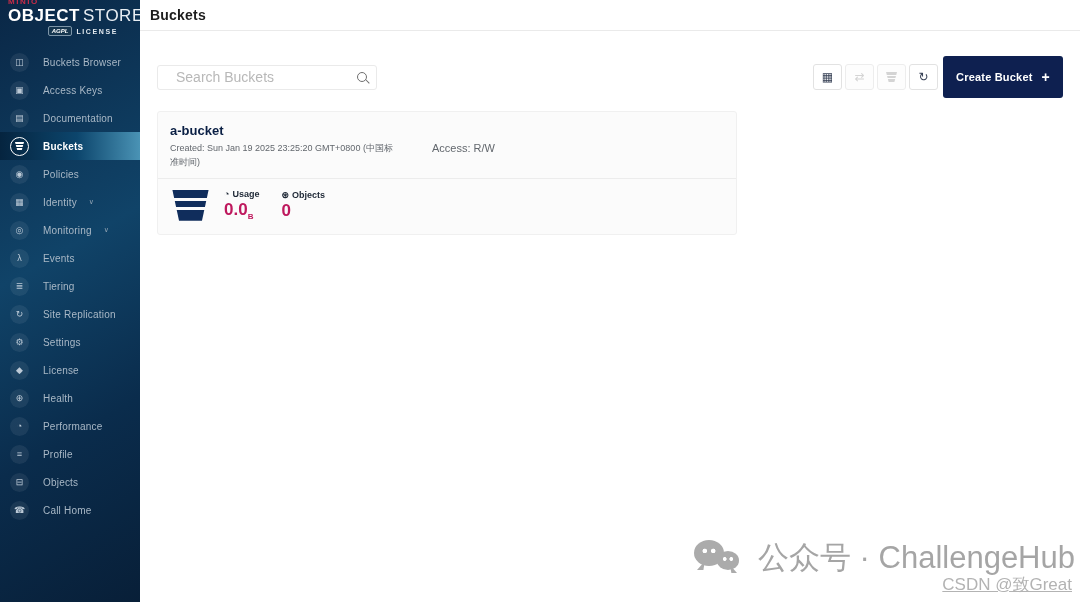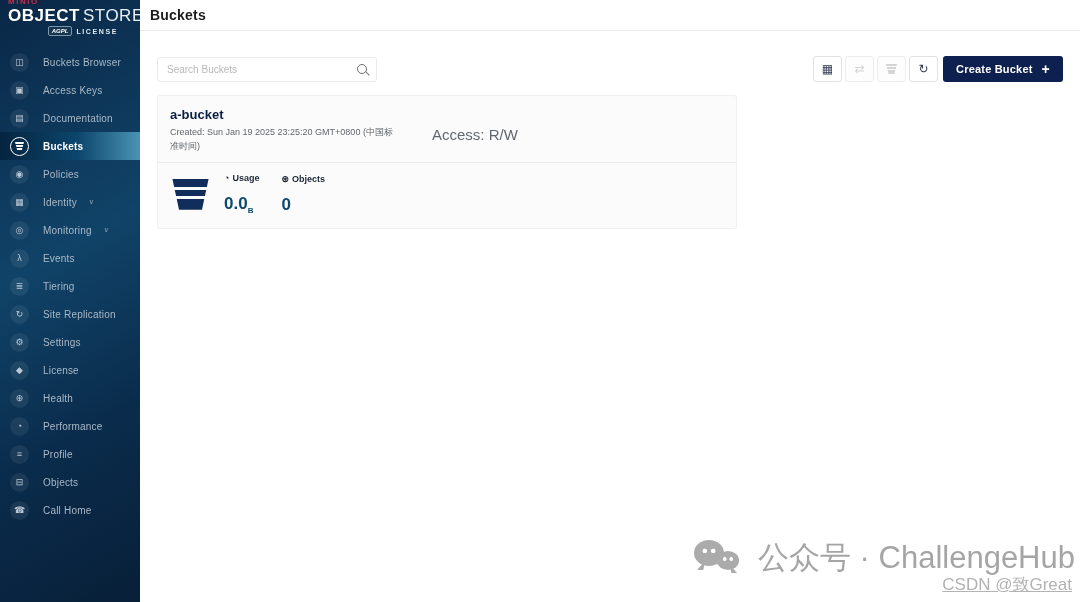--- a/index.html
+++ b/index.html
@@ -45,63 +45,63 @@
   
   .main { position:absolute; left:140px; top:0; right:0; height:602px; background:#fff; }
   .page-header { height:30px; border-bottom:1px solid #eaeaea; display:flex; align-items:center; padding-left:10px; }
   .page-title { font-size:14px; font-weight:bold; color:#1c1c1c; letter-spacing:0.2px; }
 
   .content { padding:25px 17px 0; }
   .toolbar { display:flex; align-items:center; }
   .search-box { position:relative; width:220px; }
   .search-input {
     width:100%; height:25px; border:1px solid #eaeaea; border-radius:3px;
-    padding:0 26px 0 9px; font-size:10px; color:#444; box-sizing:border-box;
+    padding:0 26px 0 18px; font-size:14px; color:#444; box-sizing:border-box;
     outline:none; background:#fff; font-family:"Liberation Sans", sans-serif;
   }
   .search-input::placeholder { color:#b8b8b8; }
   .search-icon { position:absolute; right:10px; top:7px; width:8px; height:8px; border:1px solid #6f6f6f; border-radius:50%; }
   .search-icon::after { content:""; position:absolute; width:5px; height:1.2px; background:#6f6f6f; transform:rotate(45deg); right:-4px; bottom:-2px; }
   .toolbar-spacer { flex:1; }
   .icon-btn {
     width:29px; height:26px; border:1px solid #e2e2e2; background:#fff; border-radius:3px;
     margin-left:3px; display:flex; align-items:center; justify-content:center;
     font-size:12px; color:#333d52; cursor:pointer; padding:0;
   }
   .icon-btn.disabled { color:#d4d4d4; border-color:#ededed; background:#fdfdfd; cursor:default; }
   .icon-btn .mini-bucket { width:11px; height:10px; }
   .create-btn {
-    margin-left:5px; height:26px; background:#0e2050; color:#ffffff; border:none; border-radius:3px;
+    margin-left:5px; height:42px; background:#0e2050; color:#ffffff; border:none; border-radius:3px;
     font-size:11px; font-weight:bold; padding:0 13px; display:flex; align-items:center; gap:9px;
     cursor:pointer; font-family:"Liberation Sans", sans-serif; letter-spacing:0.2px;
   }
   .create-plus { font-size:14px; font-weight:bold; line-height:14px; }
 
   
   .bucket-card {
     margin-top:13px; width:580px; box-sizing:border-box;
     background:#fbfbfb; border:1px solid #f0f0f0; border-radius:3px;
     padding:11px 12px 13px; cursor:pointer;
   }
   .bucket-name { font-size:13px; font-weight:bold; color:#0a1f44; }
   .bucket-meta { display:flex; margin-top:4px; }
   .bucket-created { font-size:9px; color:#62676d; max-width:230px; line-height:1.5; }
-  .bucket-access { font-size:15px; color:#62676d; margin-left:32px; }
+  .bucket-access { font-size:11px; color:#62676d; margin-left:32px; }
   .card-divider { border:none; border-top:1px solid #ececec; margin:9px -12px 0; }
   .bucket-stats { display:flex; align-items:center; margin-top:10px; }
   .big-bucket {
     width:37px; height:31px; margin-left:2px;
     clip-path:polygon(1% 0,99% 0,81% 100%,19% 100%);
     background:linear-gradient(#102d5c 0 8px,#fbfbfb 8px 11px,#102d5c 11px 17px,#fbfbfb 17px 20px,#102d5c 20px 100%);
   }
   .stat { margin-left:15px; }
   .stat + .stat { margin-left:22px; }
   .stat-label { font-size:9px; font-weight:bold; color:#1d2735; display:flex; align-items:center; gap:3px; }
   .stat-icon { font-size:9px; color:#1d2735; }
-  .stat-value { font-size:17px; font-weight:bold; color:#0c4a6e; margin-top:11px; }
+  .stat-value { font-size:17px; font-weight:bold; color:#be185d; margin-top:1px; }
   .stat-unit { font-size:8px; font-weight:bold; }
 
   
   .watermark { position:absolute; right:5px; bottom:6px; text-align:right; pointer-events:none; }
   .wm-line1 { display:flex; align-items:center; gap:16px; color:#a5a5a5; font-size:31px; line-height:36px; }
   .wm-line2 { color:#b3b3b3; font-size:17px; margin-top:-4px; padding-right:3px;text-decoration:underline; }
   .wechat-icon { position:relative; width:48px; height:38px; flex:0 0 48px; }
   .wc-b1 {
     position:absolute; left:0; top:1px; width:30px; height:26px; border-radius:50%;
     background:radial-gradient(circle at 36% 42%, #fff 2px, transparent 2.6px),

